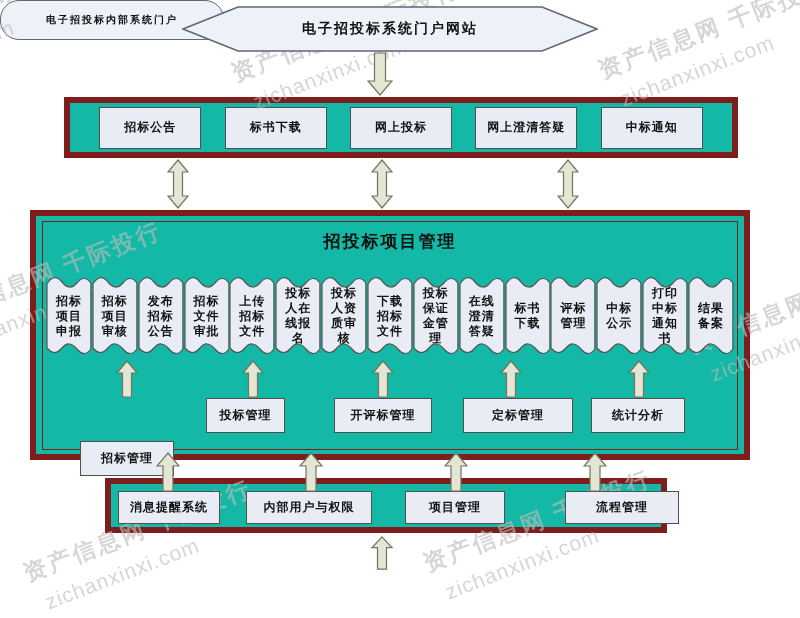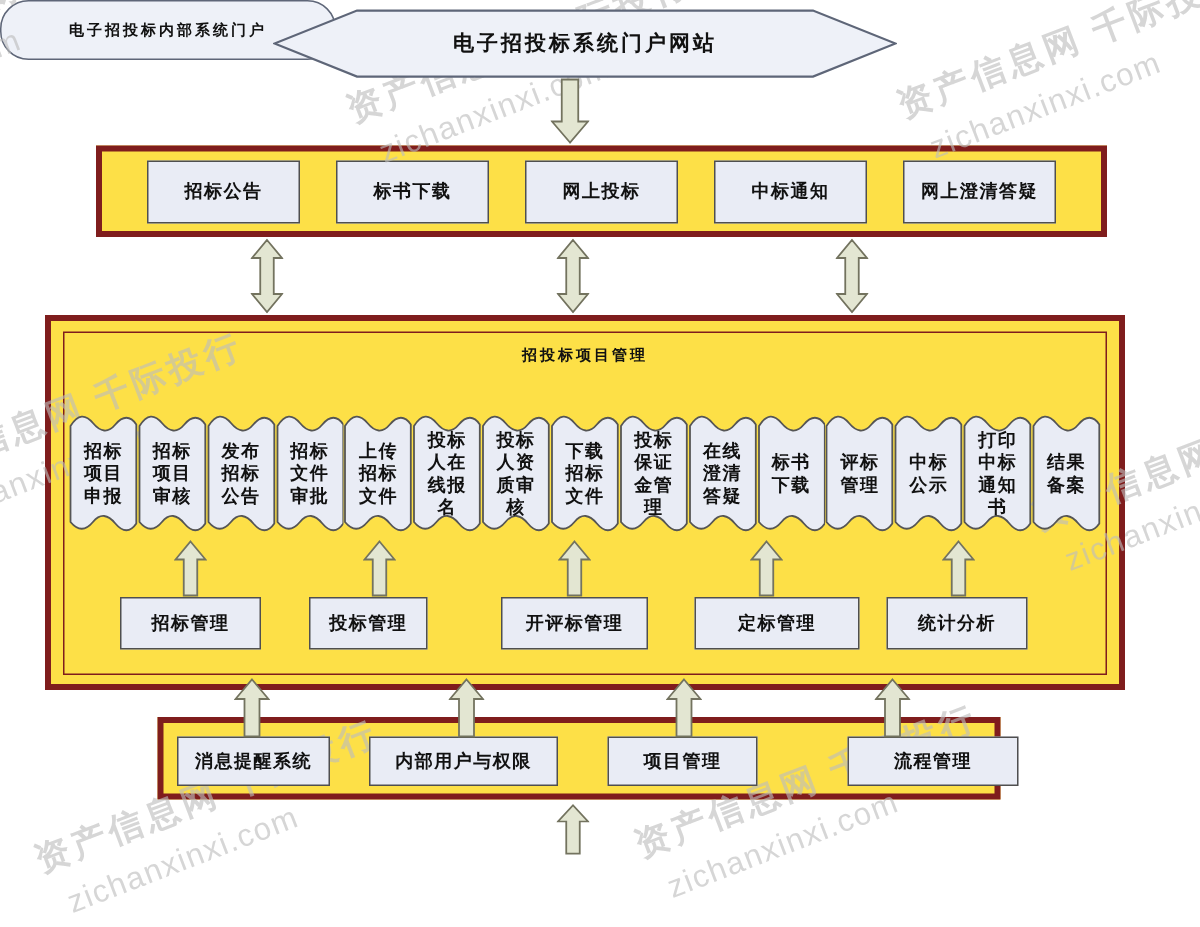--- a/index.html
+++ b/index.html
@@ -1,21 +1,21 @@
 <!DOCTYPE html>
 <html><head>
 <meta charset="utf-8">
 <style>
   html,body{margin:0;padding:0;background:#fff;}
   #canvas{
     position:relative;width:800px;height:618px;background:#fff;overflow:hidden;
     font-family:"Liberation Serif","DejaVu Serif",serif;color:#111;
   }
   
-  .container{position:absolute;background:#fde047;border:4px solid #7f1d1d;z-index:1;box-sizing:border-box;}
+  .container{position:absolute;background:#14b8a6;border:6px solid #7f1d1d;z-index:1;box-sizing:border-box;}
   .wm{position:absolute;z-index:3;transform:rotate(-21deg);transform-origin:left center;
       color:#bdbdbd;opacity:.62;white-space:nowrap;pointer-events:none;}
   .wm .cn{display:block;font-size:23px;letter-spacing:3px;font-weight:bold;}
   .wm .en{display:block;font-size:21px;letter-spacing:1px;margin:7px 0 0 10px;font-family:"Liberation Sans",sans-serif;}
   .node,.shape,.arrow{position:absolute;box-sizing:border-box;}
   .node{z-index:5;background:#e9ecf5;border:1.5px solid #4f4f4f;
         display:flex;align-items:center;justify-content:center;
         font-size:12px;font-weight:bold;letter-spacing:1px;text-align:center;}
   .shape{z-index:5;}
   .arrow{z-index:6;}
@@ -30,31 +30,31 @@
     background:#eef1f8;border:1.5px solid #5e6678;border-radius:19px;
     display:flex;align-items:center;justify-content:center;font-size:10px;font-weight:bold;letter-spacing:2px;}
   
   #top-row{left:64px;top:97px;width:674px;height:61px;display:flex;align-items:center;
            justify-content:space-evenly;padding:0 6px;}
   #top-row .node{position:static;width:102px;height:42px;flex:0 0 auto;}
   
   #proj-outer{left:30px;top:210px;width:720px;height:250px;}
   #proj-inner{left:42px;top:221px;width:696px;height:229px;border-width:1.5px;}
   #proj-title{position:absolute;left:42px;top:230px;width:696px;text-align:center;
-              font-size:10px;font-weight:bold;letter-spacing:2px;z-index:5;}
+              font-size:17px;font-weight:bold;letter-spacing:2px;z-index:5;}
   
   #wave-row{position:absolute;left:46px;top:272px;width:688px;height:88px;display:flex;z-index:5;}
   .wave{position:relative;flex:1 1 0;height:88px;}
   .wave svg{position:absolute;inset:0;width:100%;height:100%;}
   .wave .wlbl{position:absolute;left:50%;top:50%;transform:translate(-50%,-50%);
               width:27px;font-size:12px;font-weight:bold;line-height:15px;
               text-align:center;word-break:break-all;letter-spacing:1px;}
   
   .mbox{top:398px;height:35px;}
-  #mb1{left:80px;width:94px;}  #mb2{left:206px;width:79px;} #mb3{left:334px;width:98px;}
+  #mb1{left:80px;width:94px;margin-top:43px;}  #mb2{left:206px;width:79px;} #mb3{left:334px;width:98px;}
   #mb4{left:463px;width:110px;text-align:right;} #mb5{left:591px;width:94px;}
   .ma{top:360px;width:22px;height:38px;}
   #ma1{left:116px;} #ma2{left:242px;} #ma3{left:372px;} #ma4{left:500px;} #ma5{left:628px;}
   
   .da{top:159px;width:22px;height:50px;}
   #da1{left:167px;} #da2{left:371px;} #da3{left:557px;}
   
   .ta{top:452px;width:24px;height:40px;}
   #ta1{left:156px;} #ta2{left:299px;} #ta3{left:444px;} #ta4{left:583px;}
   
@@ -110,22 +110,22 @@
   <div id="portal-arrow" class="arrow">
     <svg viewBox="0 0 26 44" preserveAspectRatio="none">
       <path d="M13,43 L1,29 L7.5,29 L7.5,1 L18.5,1 L18.5,29 L25,29 Z" fill="#e3e6d2" stroke="#73735f" stroke-width="1.2"></path>
     </svg>
   </div>
 
   <div id="top-row" class="container">
     <div class="node">招标公告</div>
     <div class="node">标书下载</div>
     <div class="node">网上投标</div>
+    <div class="node">网上澄清答疑</div>
     <div class="node">中标通知</div>
-    <div class="node">网上澄清答疑</div>
   </div>
 
   <div id="da1" class="arrow da">
     <svg viewBox="0 0 22 50" preserveAspectRatio="none">
       <path d="M11,1 L21,13 L15.5,13 L15.5,37 L21,37 L11,49 L1,37 L6.5,37 L6.5,13 L1,13 Z" fill="#e3e6d2" stroke="#73735f" stroke-width="1.2"></path>
     </svg>
   </div>
   <div id="da2" class="arrow da">
     <svg viewBox="0 0 22 50" preserveAspectRatio="none">
       <path d="M11,1 L21,13 L15.5,13 L15.5,37 L21,37 L11,49 L1,37 L6.5,37 L6.5,13 L1,13 Z" fill="#e3e6d2" stroke="#73735f" stroke-width="1.2"></path>

